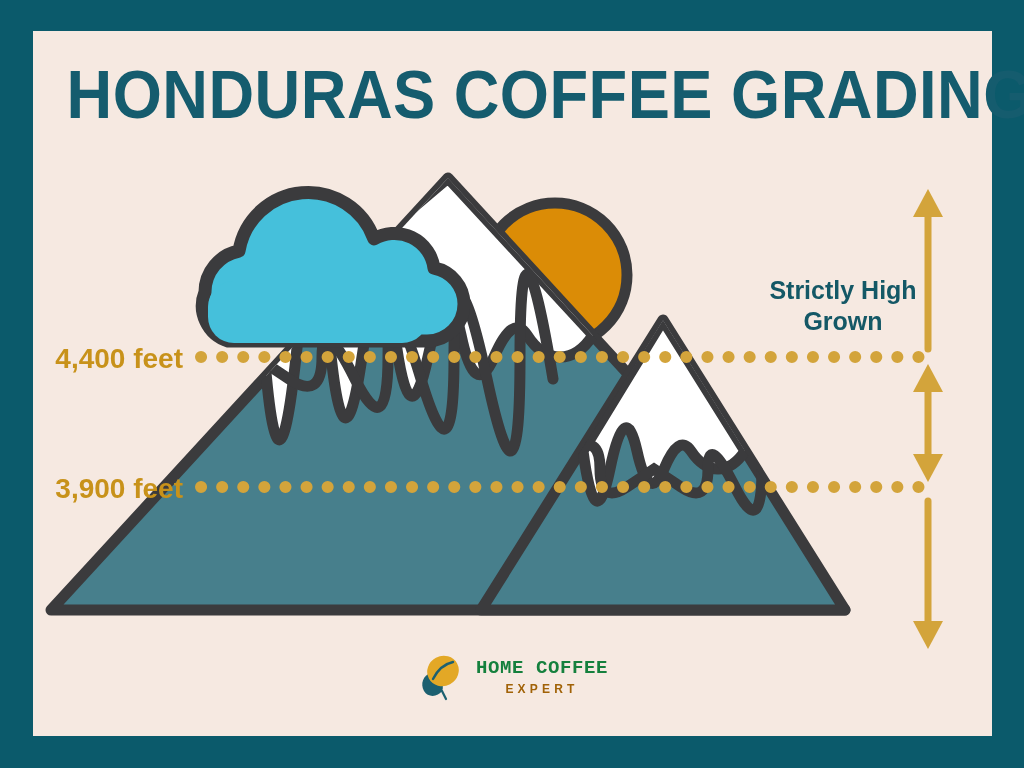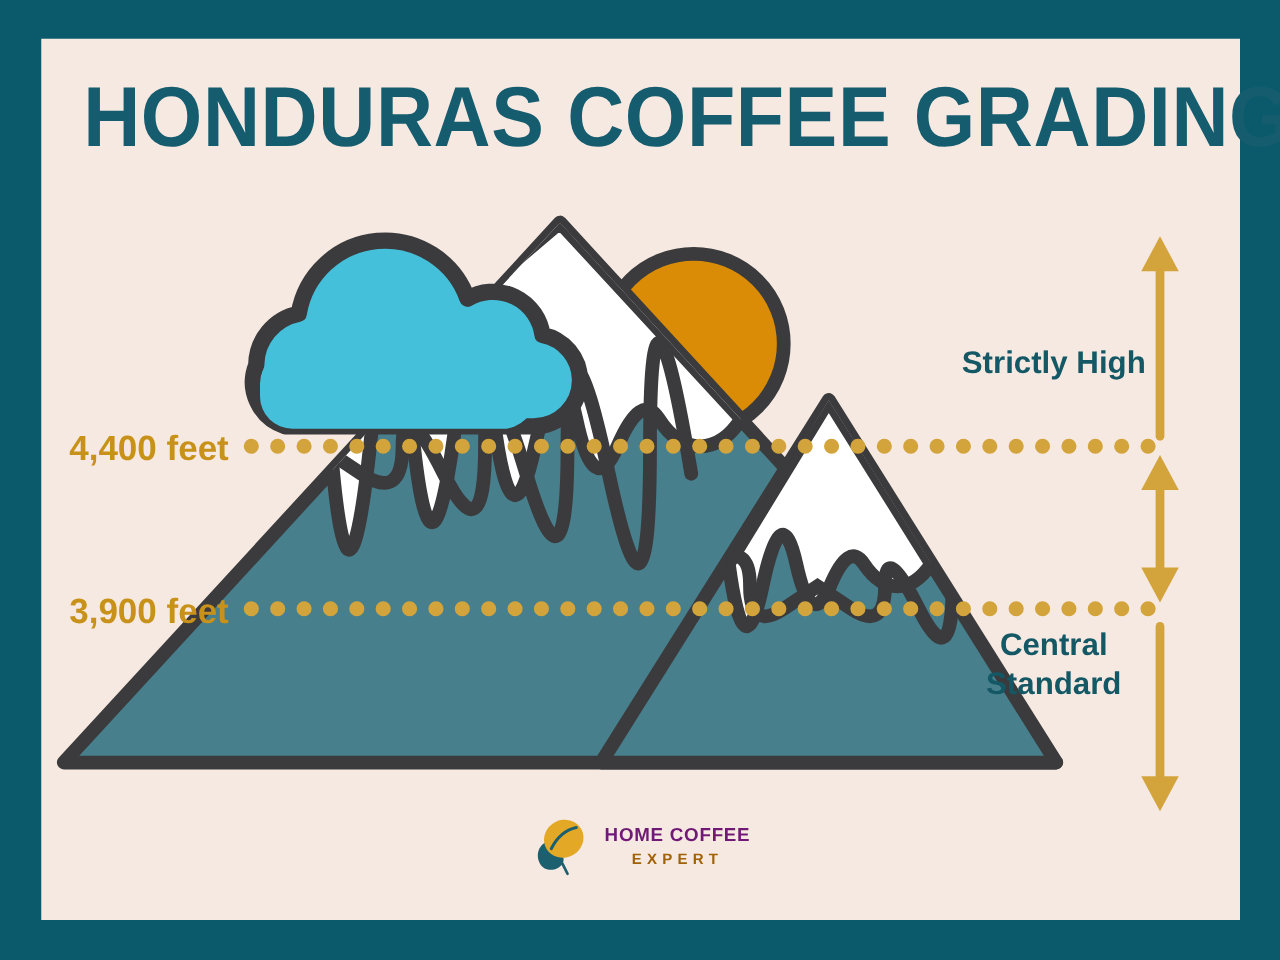--- a/index.html
+++ b/index.html
@@ -86,24 +86,24 @@
     left: 0;
     top: 622px;
     width: 959px;
     display: flex;
     justify-content: center;
     align-items: center;
     gap: 9px;
   }
   #logo-text { line-height: 1; }
   #logo-name {
-    color: #701a75;
-    font-family: Liberation Sans, sans-serif;
-    font-weight: bold;
-    font-size: 15px;
+    color: #15803d;
+    font-family: Liberation Mono, monospace;
+    font-weight: bold;
+    font-size: 19px;
     letter-spacing: 0.6px;
   }
   #logo-sub {
     color: #a16207;
     font-family: "Liberation Sans Narrow", "Liberation Sans", "DejaVu Sans", sans-serif;
     font-weight: bold;
     font-size: 12px;
     letter-spacing: 4.2px;
     margin-top: 5px;
     text-align: center;
@@ -190,24 +190,21 @@
         <line x1="895" y1="470" x2="895" y2="600" stroke="#D3A43B" stroke-width="7" stroke-linecap="round"></line>
         <path d="M895 618 L910 590 L880 590 Z" fill="#D3A43B"></path>
       </g>
     </svg>
 
     <div class="elev-label" id="elev-top">4,400 feet</div>
     <div class="elev-label" id="elev-bot">3,900 feet</div>
 
     <div class="band-label" id="band-shg">
       <div>Strictly High</div>
-    </div>
-    <div class="band-label" id="band-cs">
-      <div>Central</div>
-      <div>Standard</div>
+      <div>Grown</div>
     </div>
 
     <div id="logo">
       <svg width="50" height="48" viewBox="0 0 50 48">
         <path d="M14 20 C6 22 3 31 7 38 C11 45 21 44 25 38 C28 33 23 22 14 20 Z" fill="#1C6070"></path>
         <path d="M25 38 L29 46" stroke="#1C6070" stroke-width="2.2" stroke-linecap="round"></path>
         <ellipse cx="26" cy="18" rx="16" ry="15" fill="#E3A826" transform="rotate(-28 26 18)"></ellipse>
         <path d="M16 26 C20 18 27 11 36 9" fill="none" stroke="#1C6070" stroke-width="2.4" stroke-linecap="round"></path>
       </svg>
       <div id="logo-text">

